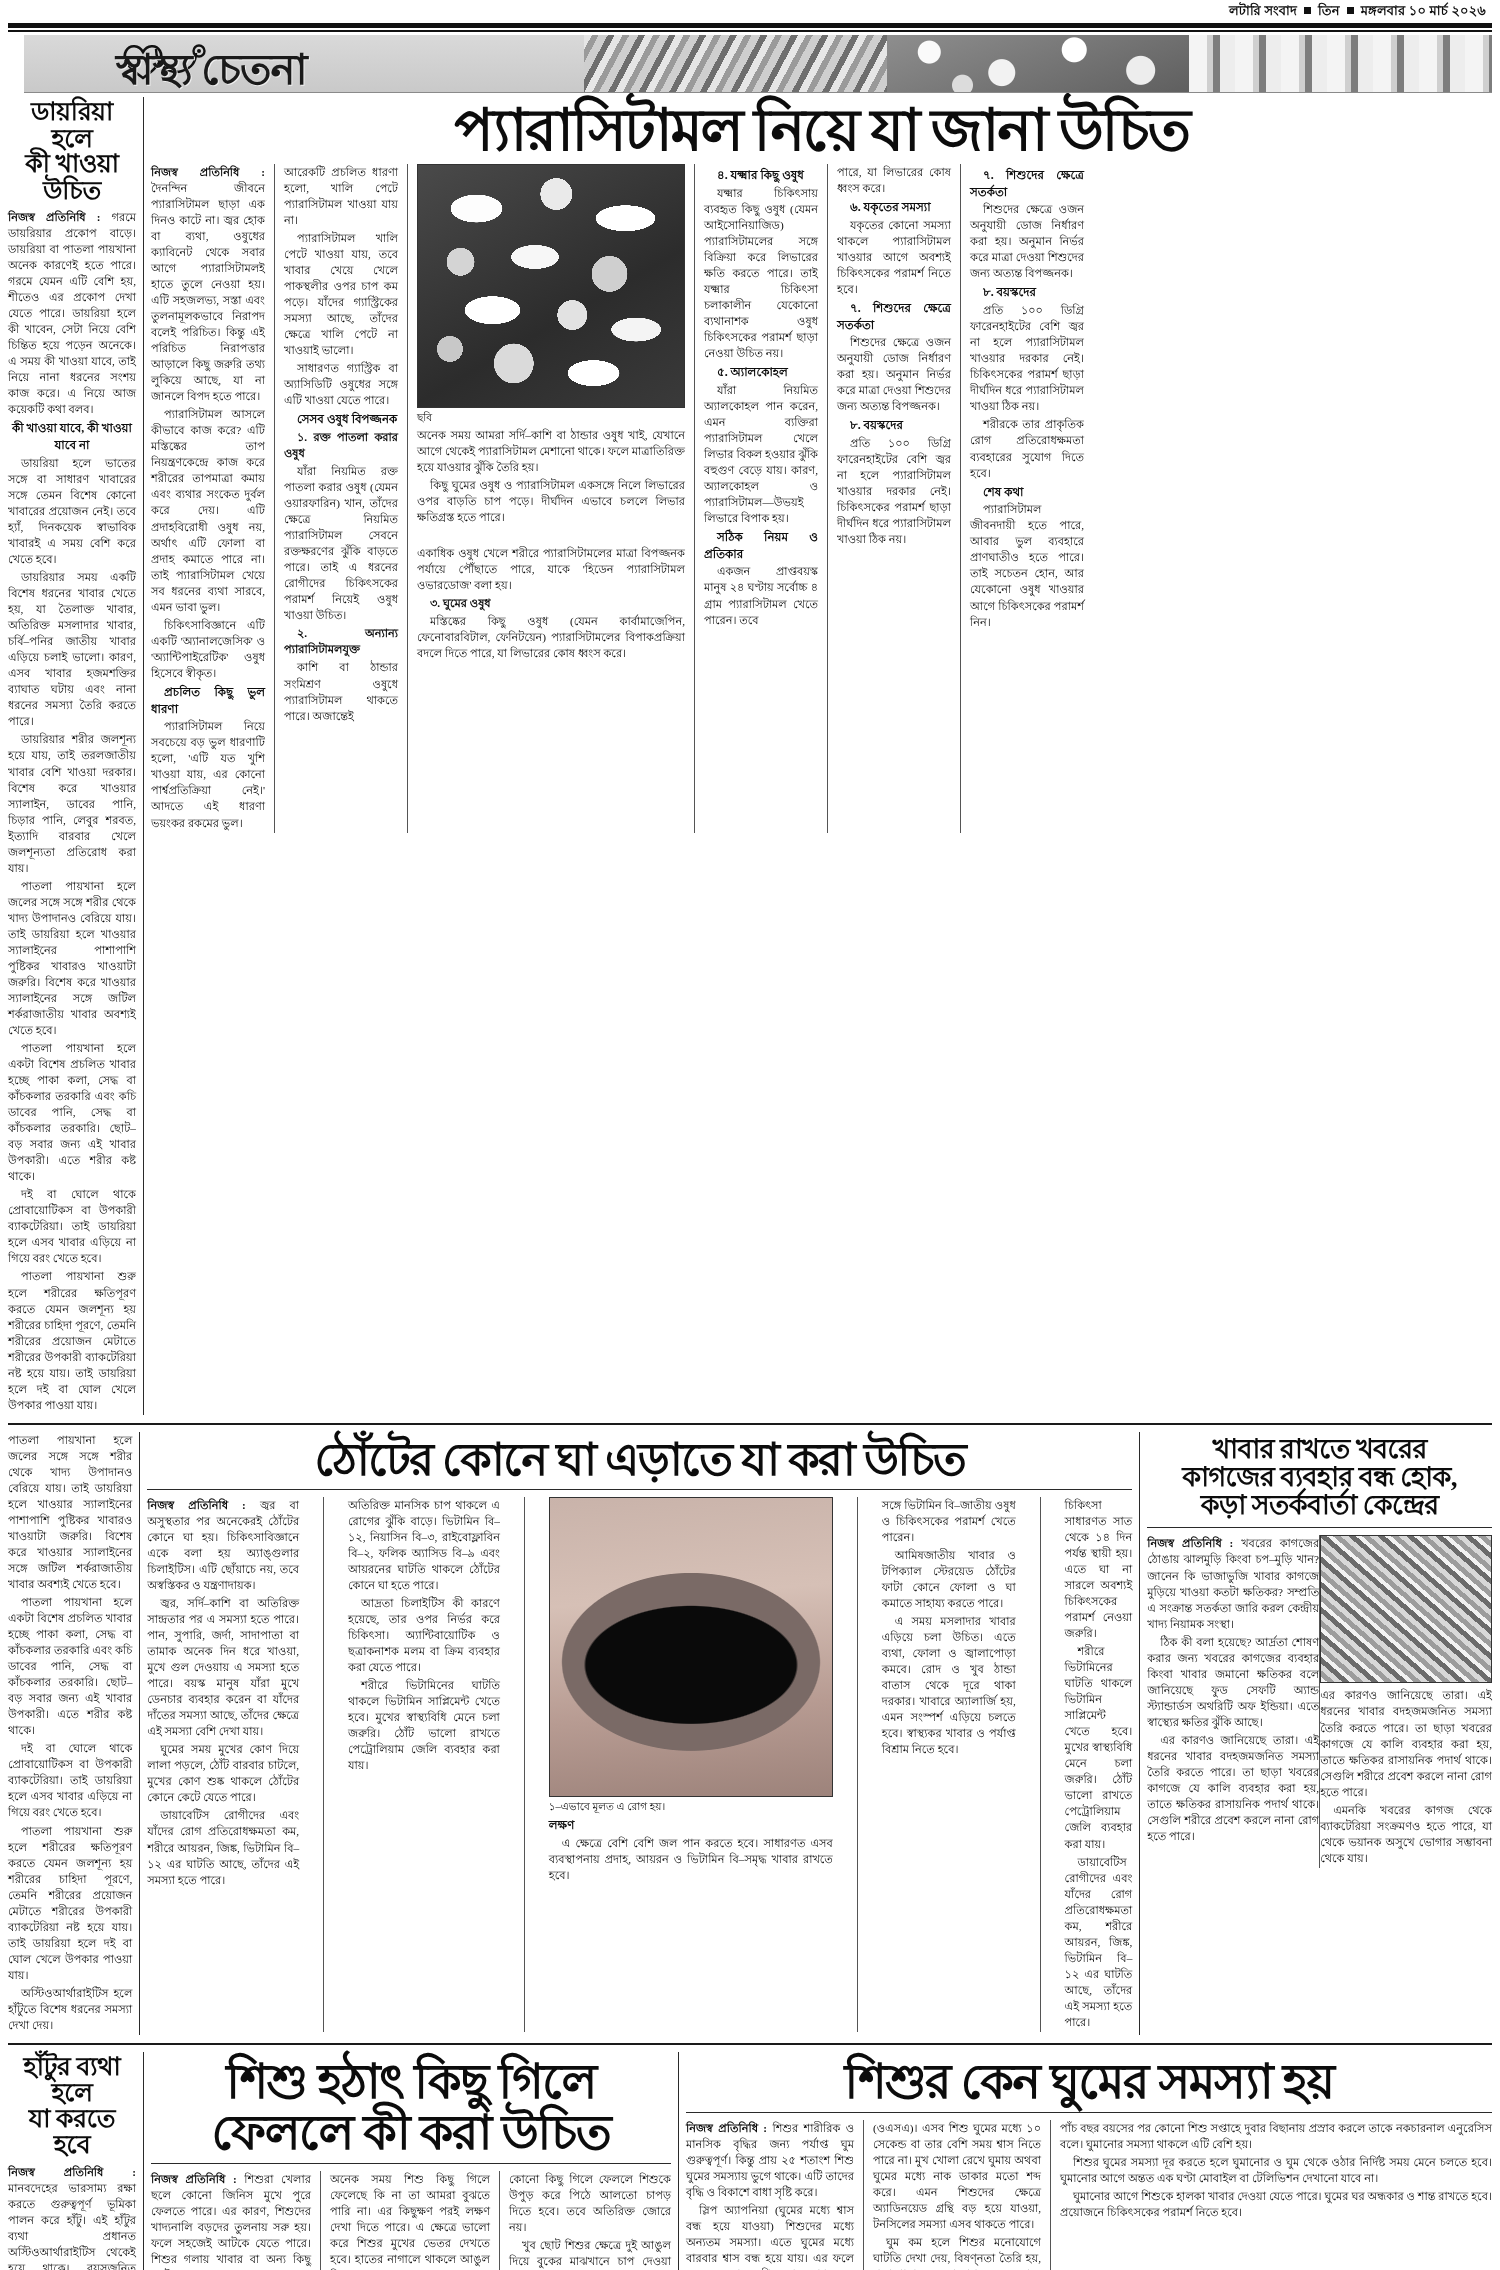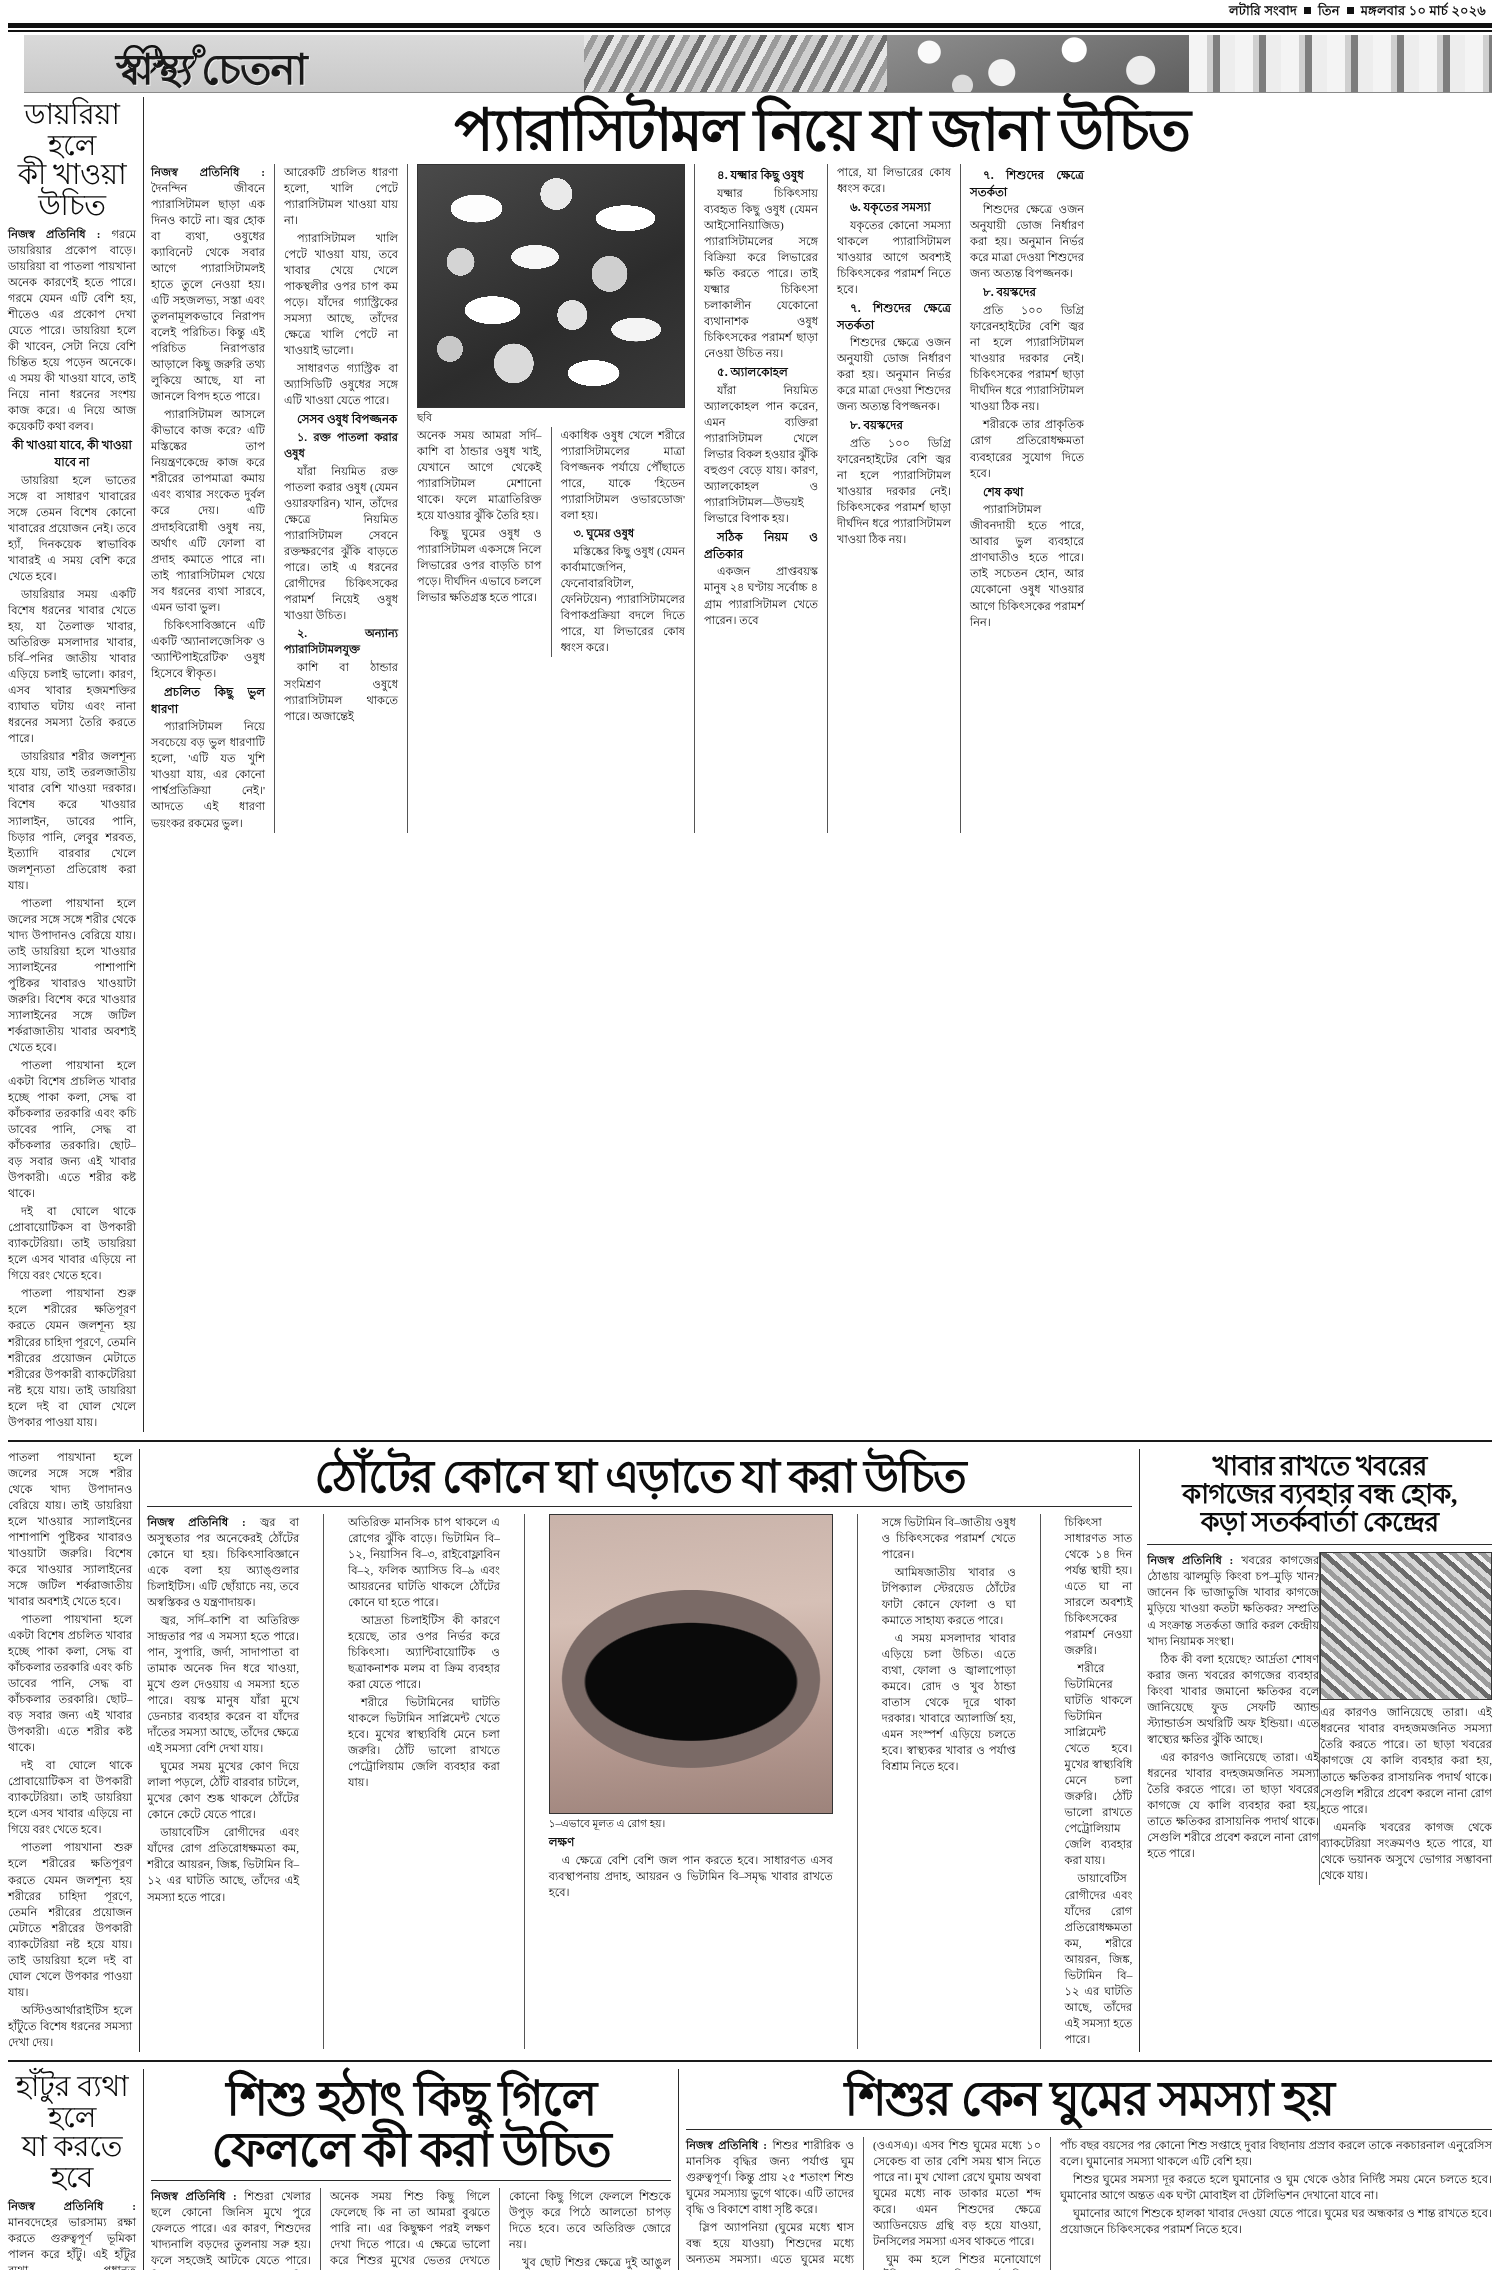--- a/index.html
+++ b/index.html
@@ -51,22 +51,22 @@
   .bphoto.yoga { background:repeating-linear-gradient(90deg,#f4f4f4 0 18px,#cfcfcf 18px 24px,#7d7d7d 24px 31px,#ededed 31px 46px); }
 
   
   .mainrow { display:flex; margin-top:4px; }
   .colrule { width:1px; background:#2a2a2a; margin:0 7px; align-self:stretch; }
   .hrule   { height:1px; background:#2a2a2a; margin:7px 0; }
   .hrule2  { height:2px; background:#1a1a1a; margin:8px 0 7px 0; }
 
   
   .kicker-hl {
-    font-weight:normal; text-align:center; line-height:1.06;
-    font-size:29px; letter-spacing:-.3px; margin:2px 0 5px;
+    font-weight:bold; text-align:center; line-height:1.06;
+    font-size:25px; letter-spacing:-.3px; margin:2px 0 5px;
   }
   .mega {
     text-align:center; font-weight:bold; line-height:.98;
     font-size:58px; letter-spacing:-2.2px; white-space:nowrap;
     margin:6px 0 4px;
   }
   .mega.sz2 { font-size:45px; letter-spacing:-1.6px; }
   .mega.sz3 { font-size:48px; letter-spacing:-1.4px; }
   .sub-hl {
     font-weight:bold; text-align:center; line-height:1.12;
@@ -192,21 +192,21 @@
             <p>যাঁরা নিয়মিত রক্ত পাতলা করার ওষুধ (যেমন ওয়ারফারিন) খান, তাঁদের ক্ষেত্রে নিয়মিত প্যারাসিটামল সেবনে রক্তক্ষরণের ঝুঁকি বাড়তে পারে। তাই এ ধরনের রোগীদের চিকিৎসকের পরামর্শ নিয়েই ওষুধ খাওয়া উচিত।</p>
             <p class="lead" style="text-indent:13px">২. অন্যান্য প্যারাসিটামলযুক্ত</p>
             <p>কাশি বা ঠান্ডার সংমিশ্রণ ওষুধে প্যারাসিটামল থাকতে পারে। অজান্তেই</p>
           </div>
         </div>
         <div style="width:1px;background:#555;"></div>
 
         <div style="width:268px;">
           <div class="ph ph-pills" style="height:244px;"></div>
           <div class="caption">ছবি</div>
-          <div style="display:flex;gap:9px;">
+          <div style="display:flex;gap:9px;flex-direction:column;">
             <div style="flex:1" class="body">
               <p class="noind">অনেক সময় আমরা সর্দি–কাশি বা ঠান্ডার ওষুধ খাই, যেখানে আগে থেকেই প্যারাসিটামল মেশানো থাকে। ফলে মাত্রাতিরিক্ত হয়ে যাওয়ার ঝুঁকি তৈরি হয়।</p>
               <p>কিছু ঘুমের ওষুধ ও প্যারাসিটামল একসঙ্গে নিলে লিভারের ওপর বাড়তি চাপ পড়ে। দীর্ঘদিন এভাবে চললে লিভার ক্ষতিগ্রস্ত হতে পারে।</p>
             </div>
             <div style="width:1px;background:#555;"></div>
             <div style="flex:1" class="body">
               <p class="noind">একাধিক ওষুধ খেলে শরীরে প্যারাসিটামলের মাত্রা বিপজ্জনক পর্যায়ে পৌঁছাতে পারে, যাকে 'হিডেন প্যারাসিটামল ওভারডোজ' বলা হয়।</p>
               <p class="lead" style="text-indent:13px">৩. ঘুমের ওষুধ</p>
               <p>মস্তিষ্কের কিছু ওষুধ (যেমন কার্বামাজেপিন, ফেনোবারবিটাল, ফেনিটয়েন) প্যারাসিটামলের বিপাকপ্রক্রিয়া বদলে দিতে পারে, যা লিভারের কোষ ধ্বংস করে।</p>
             </div>

